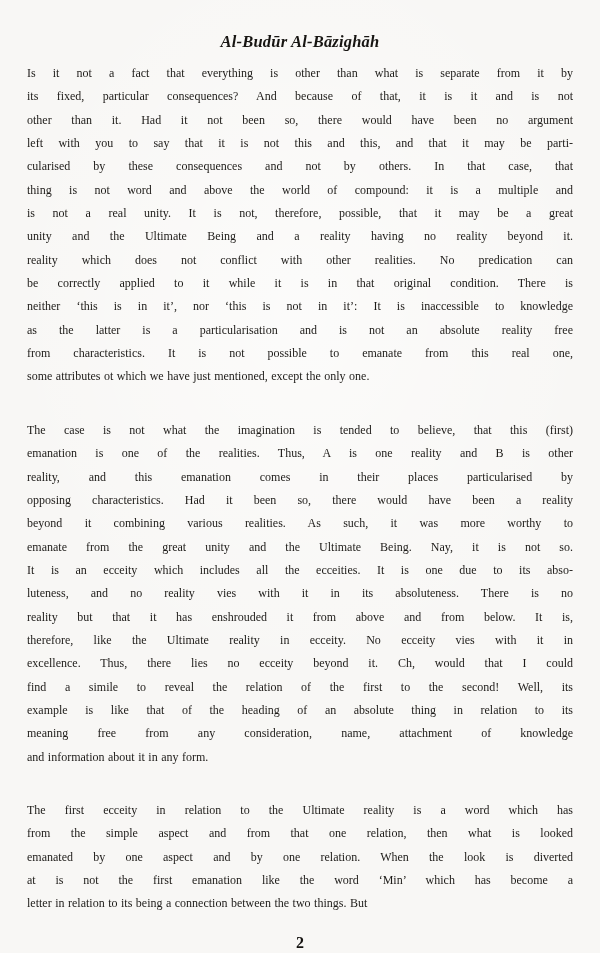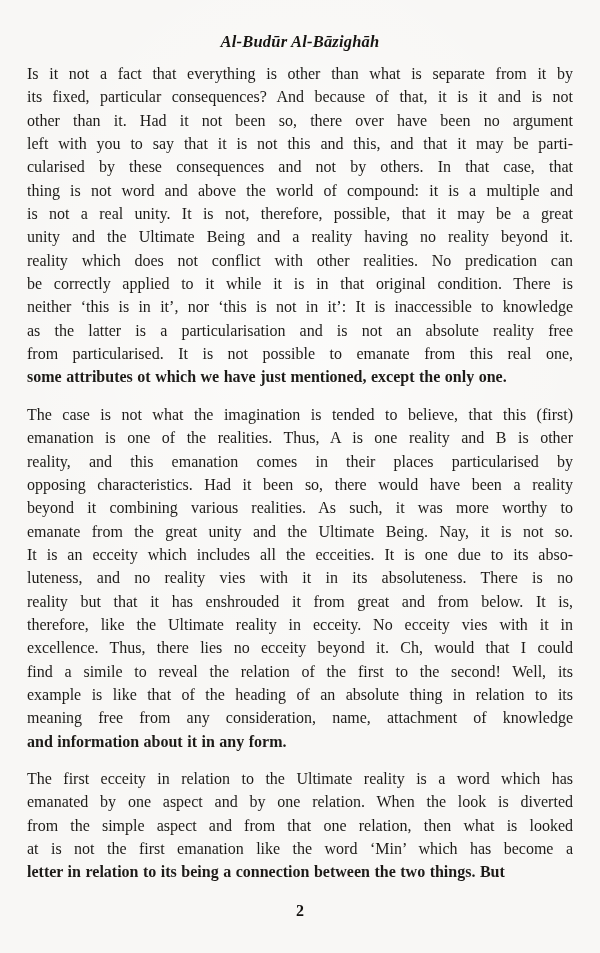--- a/index.html
+++ b/index.html
@@ -27,88 +27,87 @@
     text-align: center;
     font-style: italic;
     font-weight: 600;
     font-size: 16.5px;
     line-height: 21px;
     letter-spacing: 0.2px;
     color: #171512;
   }
   .text-block {
     margin-top: 10px;
-    font-size: 16px;
+    font-size: 12px;
     line-height: 23.35px;
   }
   .para + .para {
-    margin-top: 14px;
+    margin-top: 30px;
   }
   .line {
     height: 23.35px;
     overflow: hidden;
     text-align: justify;
     text-align-last: justify;
     word-spacing: 0.5px;
   }
   .line.last {
     text-align-last: left;
-    font-weight: bold;
   }
   .page-footer {
     margin-top: 18px;
     text-align: center;
     font-size: 16px;
     font-weight: 700;
     color: #14120f;
   }
 </style>
 </head>
 <body>
 
 <div class="page">
   <div class="header-title">Al-Budūr Al-Bāzighāh</div>
 
   <div class="text-block">
       <div class="para">
         <div class="line">Is it not a fact that everything is other than what is separate from it by</div>
         <div class="line">its fixed, particular consequences? And because of that, it is it and is not</div>
-        <div class="line">other than it. Had it not been so, there over have been no argument</div>
+        <div class="line">other than it. Had it not been so, there would have been no argument</div>
         <div class="line">left with you to say that it is not this and this, and that it may be parti-</div>
         <div class="line">cularised by these consequences and not by others. In that case, that</div>
         <div class="line">thing is not word and above the world of compound: it is a multiple and</div>
         <div class="line">is not a real unity. It is not, therefore, possible, that it may be a great</div>
         <div class="line">unity and the Ultimate Being and a reality having no reality beyond it.</div>
         <div class="line">reality which does not conflict with other realities. No predication can</div>
         <div class="line">be correctly applied to it while it is in that original condition. There is</div>
         <div class="line">neither ‘this is in it’, nor ‘this is not in it’: It is inaccessible to knowledge</div>
         <div class="line">as the latter is a particularisation and is not an absolute reality free</div>
-        <div class="line">from particularised. It is not possible to emanate from this real one,</div>
+        <div class="line">from characteristics. It is not possible to emanate from this real one,</div>
         <div class="line last">some attributes ot which we have just mentioned, except the only one.</div>
       </div>
       <div class="para">
         <div class="line">The case is not what the imagination is tended to believe, that this (first)</div>
         <div class="line">emanation is one of the realities. Thus, A is one reality and B is other</div>
         <div class="line">reality, and this emanation comes in their places particularised by</div>
         <div class="line">opposing characteristics. Had it been so, there would have been a reality</div>
         <div class="line">beyond it combining various realities. As such, it was more worthy to</div>
         <div class="line">emanate from the great unity and the Ultimate Being. Nay, it is not so.</div>
         <div class="line">It is an ecceity which includes all the ecceities. It is one due to its abso-</div>
         <div class="line">luteness, and no reality vies with it in its absoluteness. There is no</div>
-        <div class="line">reality but that it has enshrouded it from great and from below. It is,</div>
+        <div class="line">reality but that it has enshrouded it from above and from below. It is,</div>
         <div class="line">therefore, like the Ultimate reality in ecceity. No ecceity vies with it in</div>
         <div class="line">excellence. Thus, there lies no ecceity beyond it. Ch, would that I could</div>
         <div class="line">find a simile to reveal the relation of the first to the second! Well, its</div>
         <div class="line">example is like that of the heading of an absolute thing in relation to its</div>
         <div class="line">meaning free from any consideration, name, attachment of knowledge</div>
         <div class="line last">and information about it in any form.</div>
       </div>
       <div class="para">
         <div class="line">The first ecceity in relation to the Ultimate reality is a word which has</div>
+        <div class="line">from the simple aspect and from that one relation, then what is looked</div>
         <div class="line">emanated by one aspect and by one relation. When the look is diverted</div>
-        <div class="line">from the simple aspect and from that one relation, then what is looked</div>
         <div class="line">at is not the first emanation like the word ‘Min’ which has become a</div>
         <div class="line last">letter in relation to its being a connection between the two things. But</div>
       </div>
     </div>
 
   <div class="page-footer">2</div>
 </div>
 
 </body></html>

